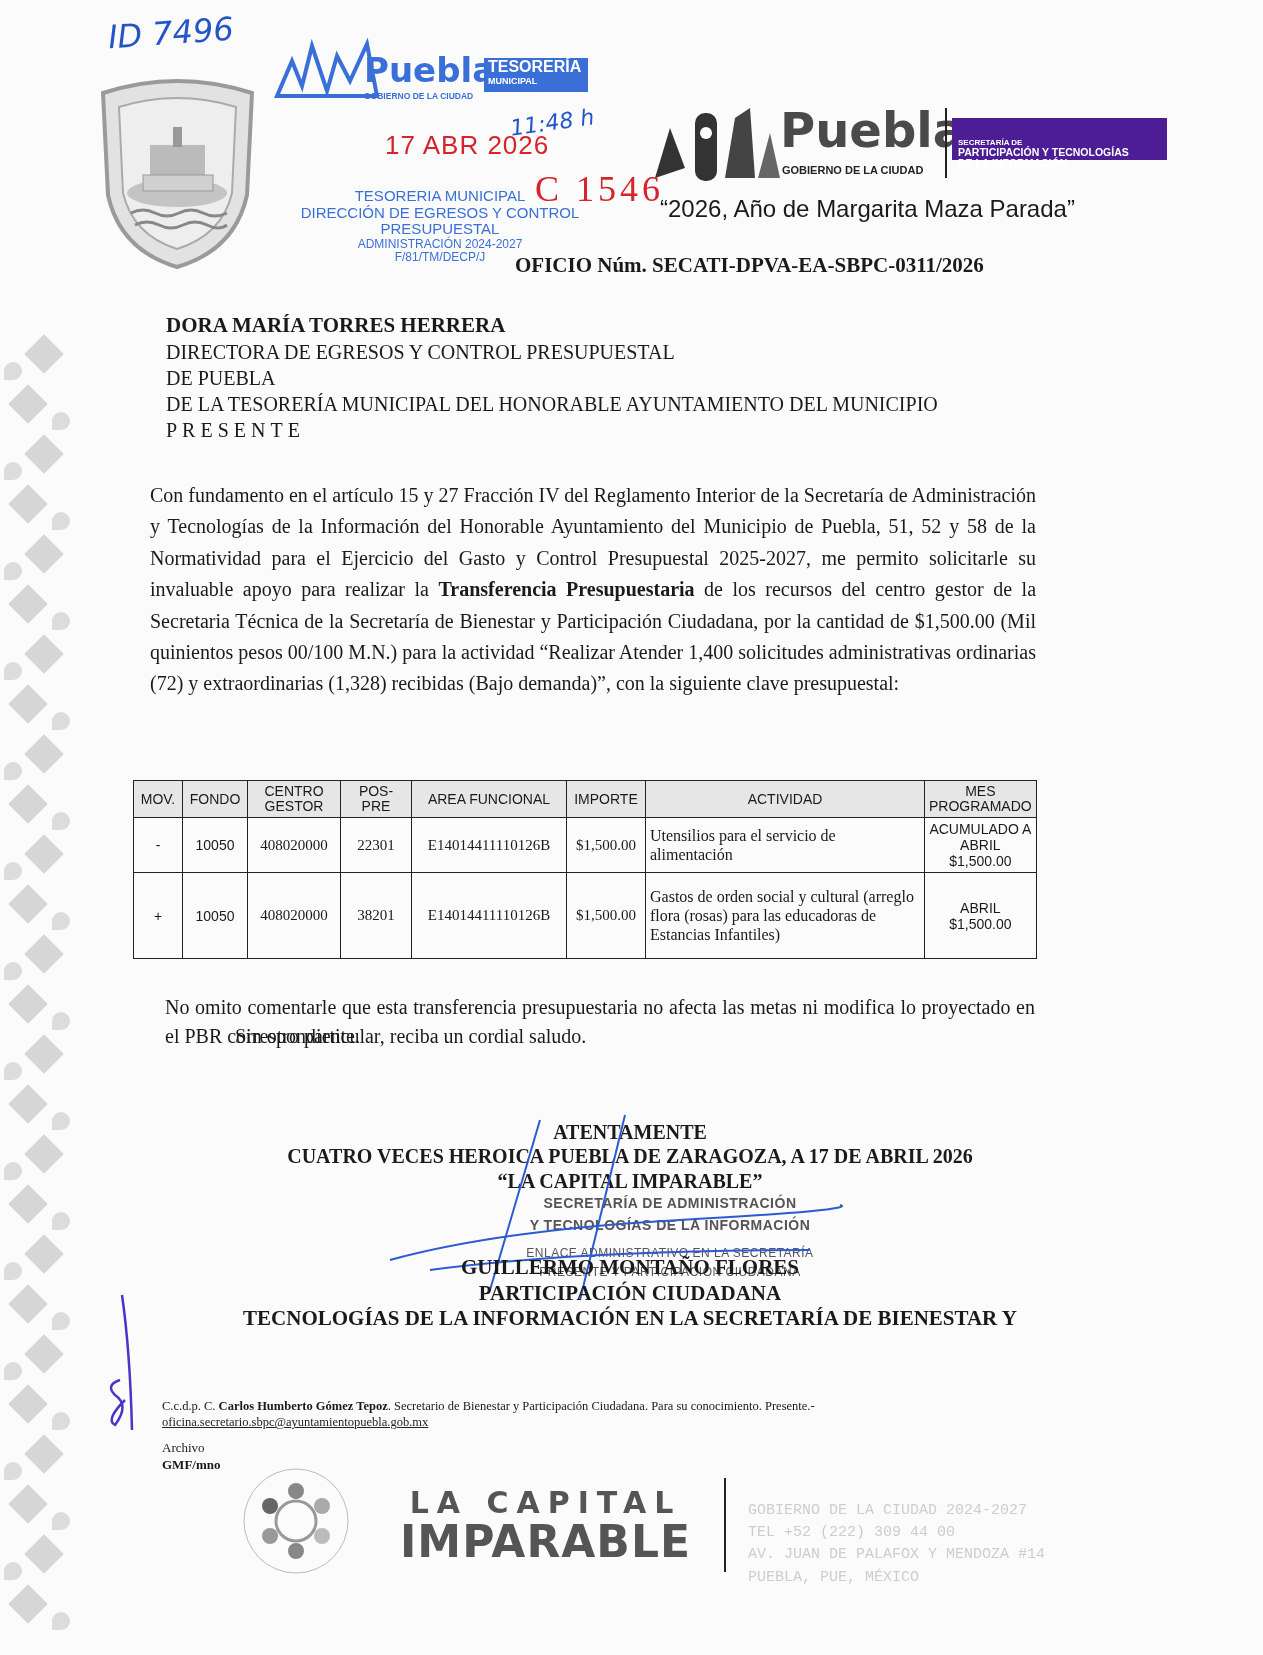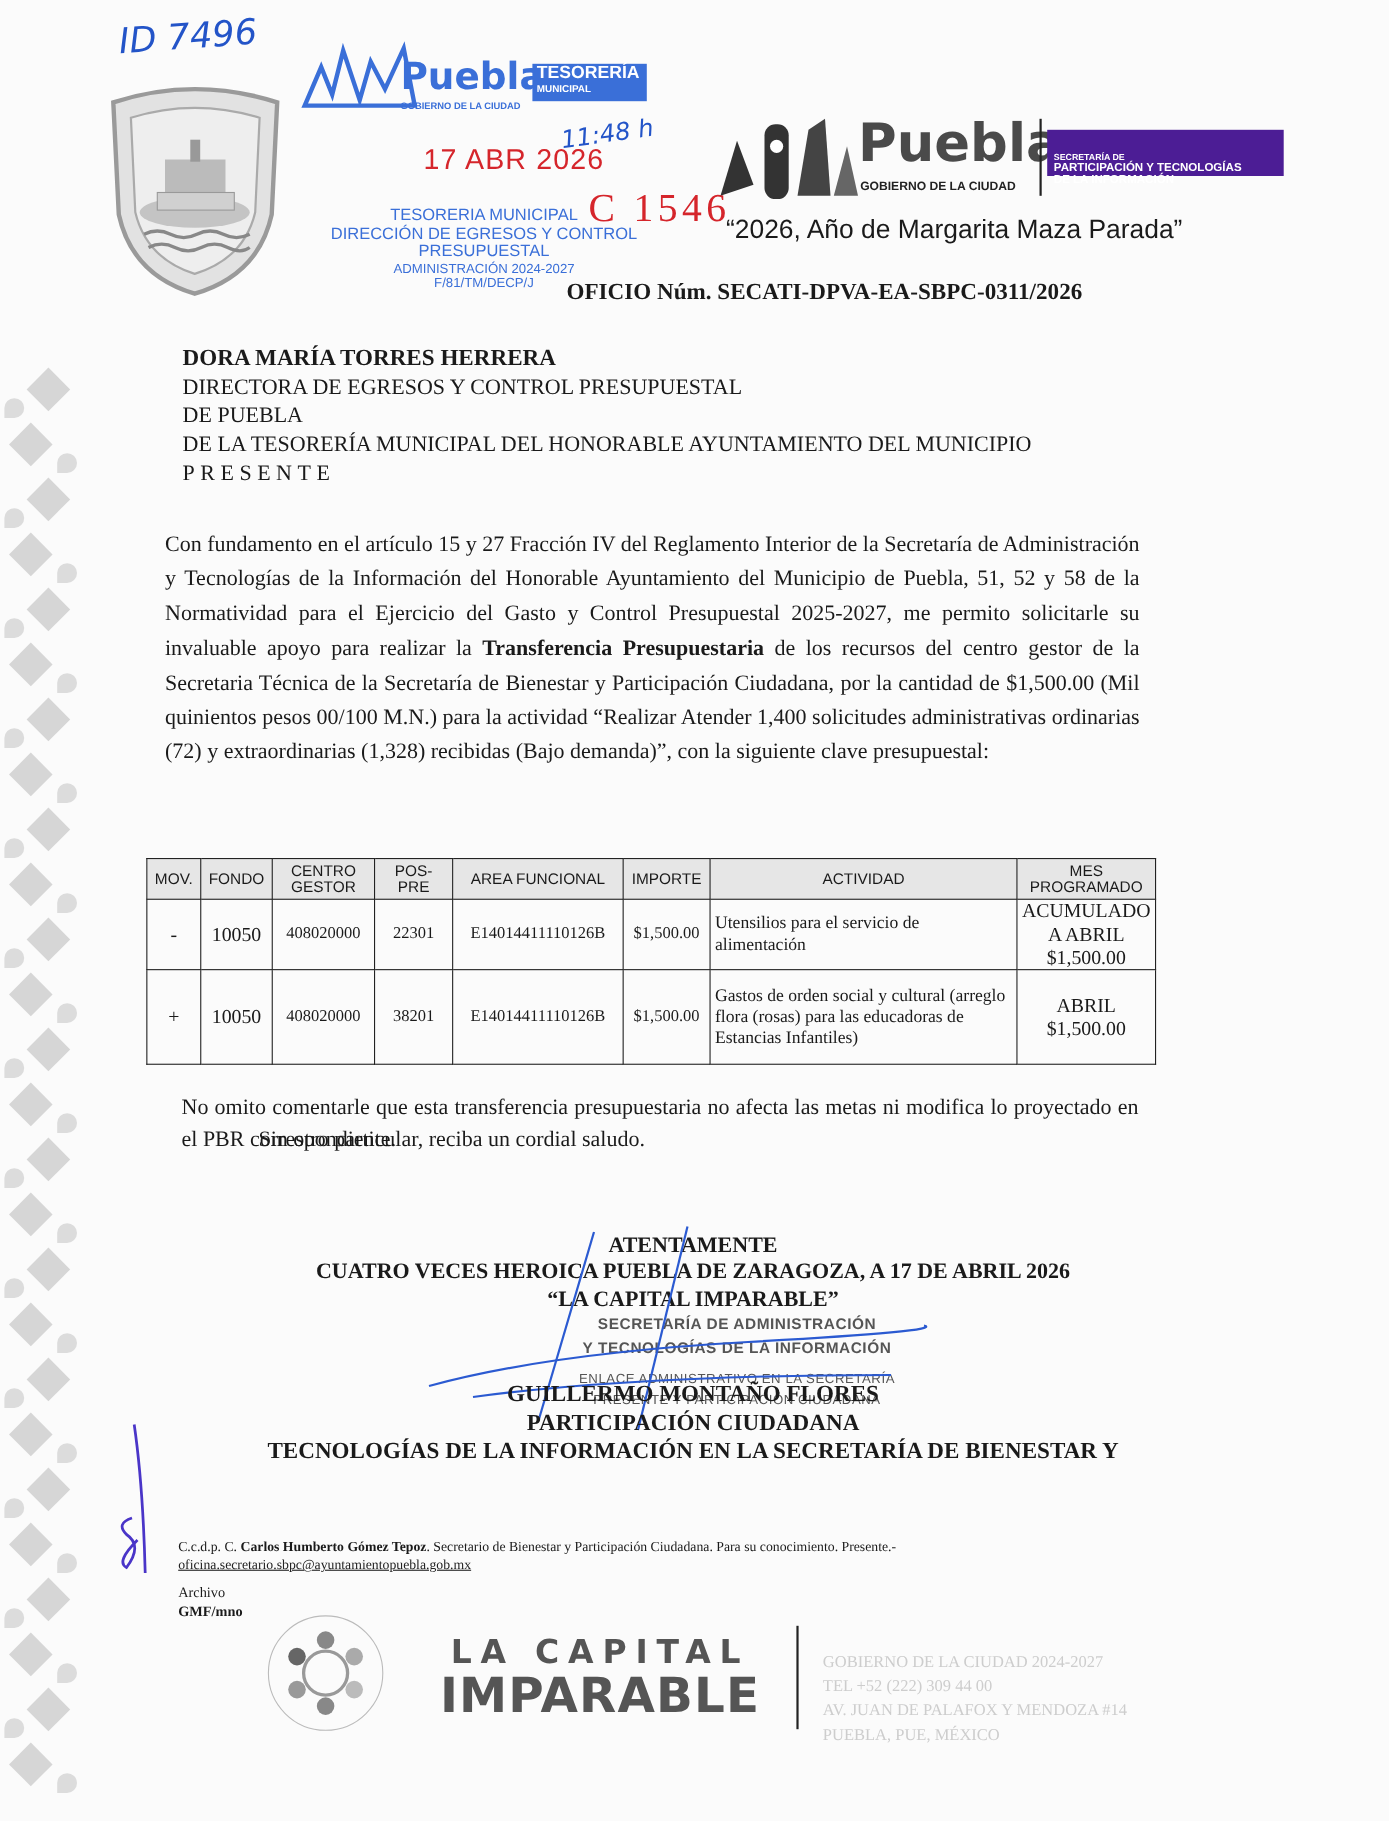--- a/index.html
+++ b/index.html
@@ -29,30 +29,30 @@
   .oficio{left:515px;top:253px;font-size:21px;font-weight:bold;}
   .addressee{left:166px;top:312px;font-size:20px;line-height:1.3;}
   .addressee .name{font-weight:bold;font-size:21px;}
   .presente{letter-spacing:5px;}
   .para{left:150px;width:886px;font-size:20px;line-height:1.57;text-align:justify;}
   .para b{font-weight:bold;}
   table.budget{position:absolute;left:133px;top:780px;border-collapse:collapse;font-size:13px;}
   table.budget td,table.budget th{border:1.6px solid #222;padding:0 4px;text-align:center;}
   table.budget th{background:#e6e6e6;font-family:"Liberation Sans",sans-serif;font-weight:normal;font-size:14px;height:36px;line-height:1.05;}
   table.budget td{height:54px;font-family:"Liberation Serif",serif;font-size:15px;}
-  table.budget td.sans{font-family:Liberation Serif, serif;font-size:18px;}
+  table.budget td.sans{font-family:Liberation Sans, sans-serif;font-size:14px;}
   table.budget td.act{text-align:left;font-size:16px;line-height:1.2;}
   table.budget tr.r2 td{height:85px;}
   .closing{left:235px;top:1025px;font-size:20px;}
   .sig-block{left:150px;width:960px;text-align:center;font-weight:bold;font-size:20px;line-height:1.22;}
   .seal-text{font-family:"Liberation Sans",sans-serif;font-weight:bold;color:#555;font-size:14px;letter-spacing:.5px;}
   .ccp{left:162px;top:1398px;font-size:12.5px;width:905px;text-align:justify;line-height:1.3;}
   .ccp a{color:#222;}
   .archivo{left:162px;top:1440px;font-size:13px;line-height:1.3;}
-  .footer-info{left:748px;top:1500px;font-family:Liberation Serif, serif;color:#cdcdcd;font-size:15px;line-height:1.48;}
+  .footer-info{left:748px;top:1500px;font-family:Liberation Mono, monospace;color:#cdcdcd;font-size:15px;line-height:1.48;}
   .footer-divider{left:724px;top:1478px;width:2px;height:94px;background:#222;}
   .capital{left:400px;top:1485px;font-family:"DejaVu Sans",sans-serif;color:#555;text-align:center;}
   .capital .t1{font-size:30px;letter-spacing:8px;font-weight:bold;}
   .capital .t2{font-size:44px;font-weight:bold;line-height:1;letter-spacing:1px;}
   .eq-seal{left:240px;top:1465px;width:112px;height:112px;}
 </style>
 </head>
 <body>
 
 <div class="abs strip" id="strip">

